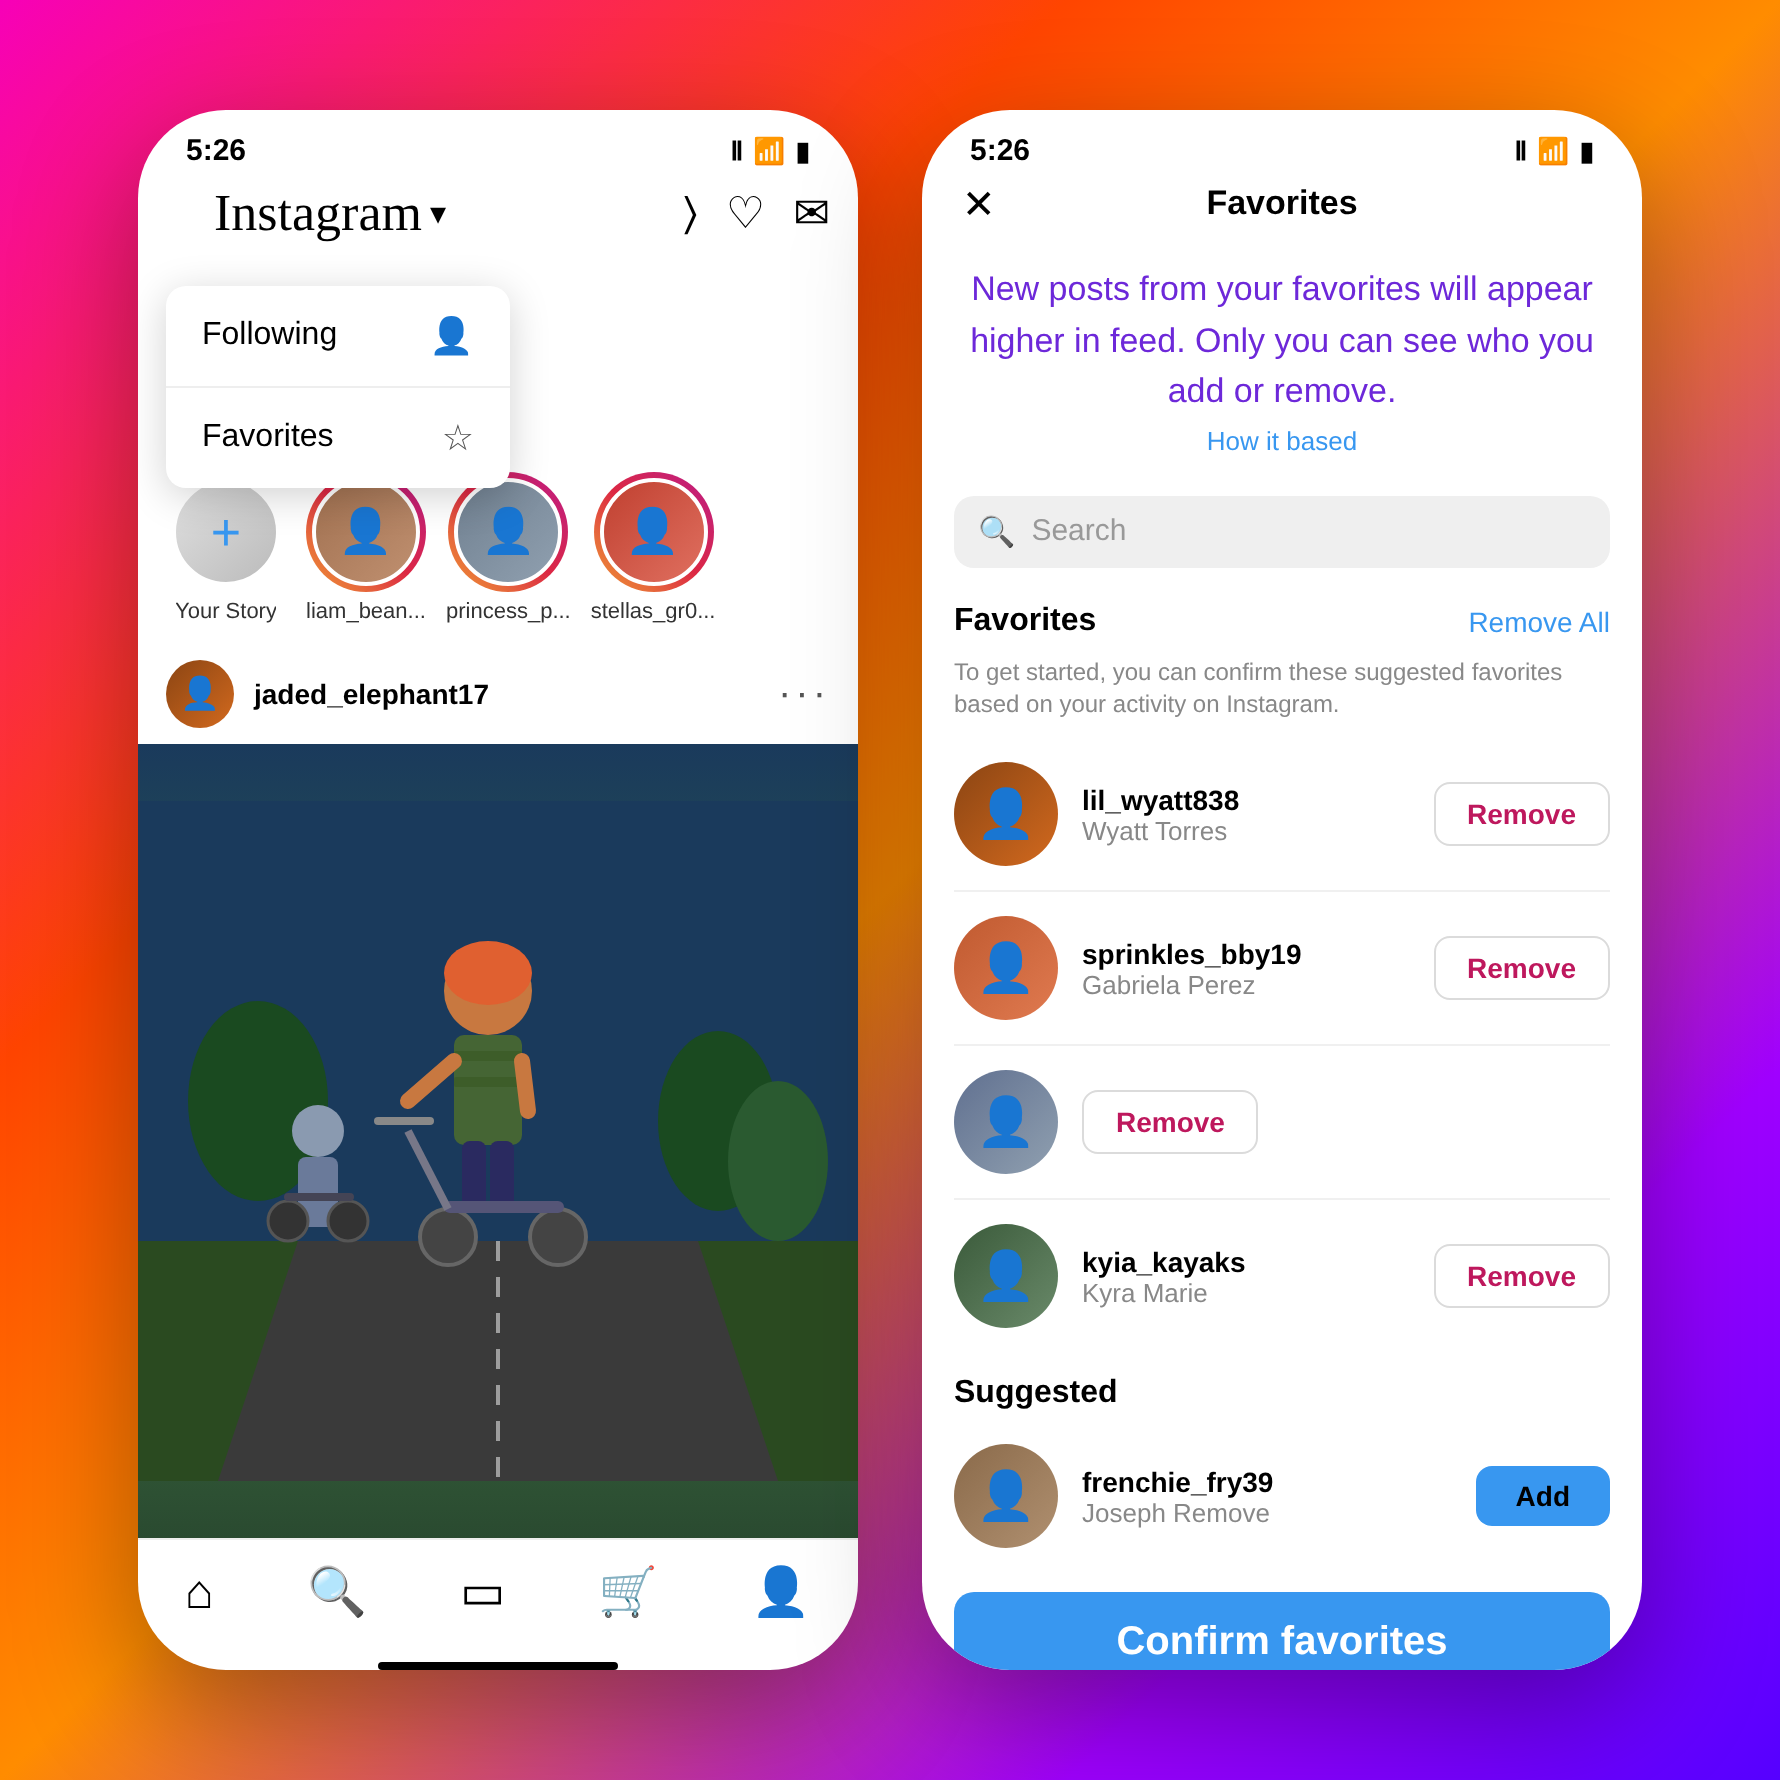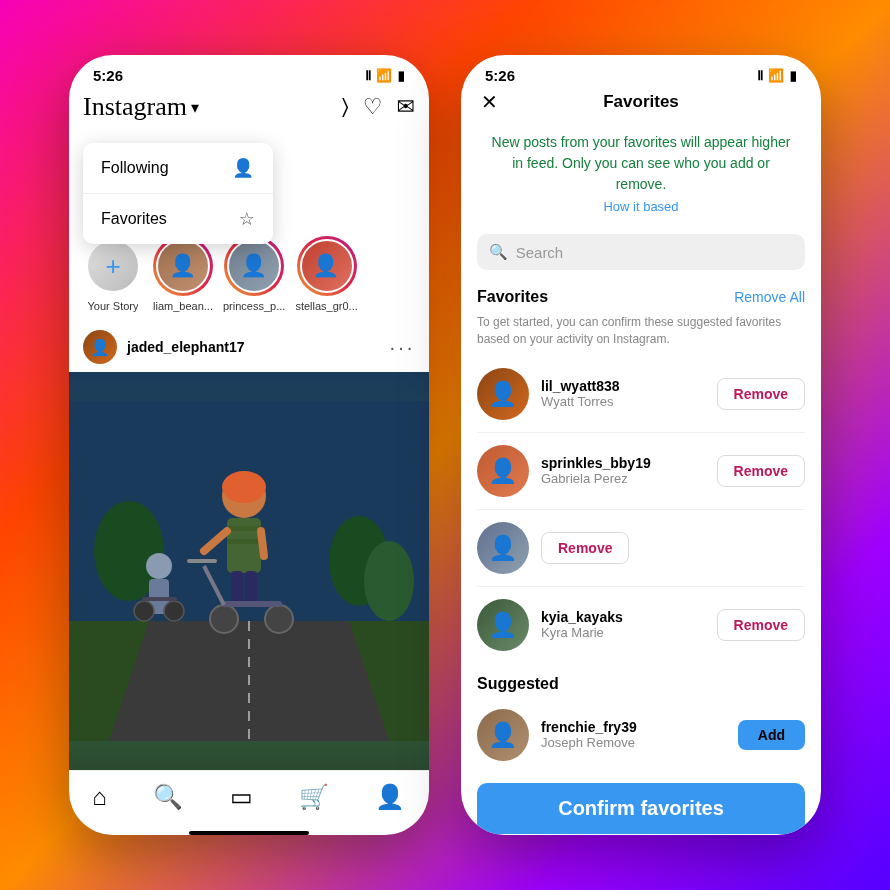--- a/index.html
+++ b/index.html
@@ -50,35 +50,36 @@
       padding: 4px 14px 8px;
       flex-shrink: 0;
     }
     .ig-logo {
       font-family: 'Georgia', serif;
       font-size: 26px;
       font-weight: 400;
       display: flex;
       align-items: center;
       gap: 4px;
+      margin-left: 24px;
     }
     .ig-logo span { font-size: 13px; }
     .header-icons { display: flex; gap: 14px; align-items: center; }
     .header-icon { font-size: 22px; cursor: pointer; }
 
     
     .dropdown {
       position: absolute;
       top: 88px;
       left: 14px;
       background: #fff;
       border-radius: 10px;
       box-shadow: 0 4px 20px rgba(0,0,0,0.18);
       z-index: 10;
-      width: 190px;
+      width: 172px;
       overflow: hidden;
       text-align: right;
     }
     .dropdown-item {
       display: flex;
       align-items: center;
       justify-content: space-between;
       padding: 14px 18px;
       font-size: 16px;
       font-weight: 500;
@@ -167,22 +168,22 @@
       font-size: 20px;
       cursor: pointer;
       color: #000;
     }
     .right-header .screen-title {
       font-size: 17px;
       font-weight: 700;
     }
     .info-text {
       text-align: center;
-      font-size: 14px;
-      color: #15803d;
+      font-size: 17px;
+      color: #6d28d9;
       padding: 10px 24px 4px;
       line-height: 1.5;
     }
     .how-it-works {
       color: #3897f0;
       font-size: 13px;
       text-align: center;
       padding-bottom: 12px;
       display: block;
     }

